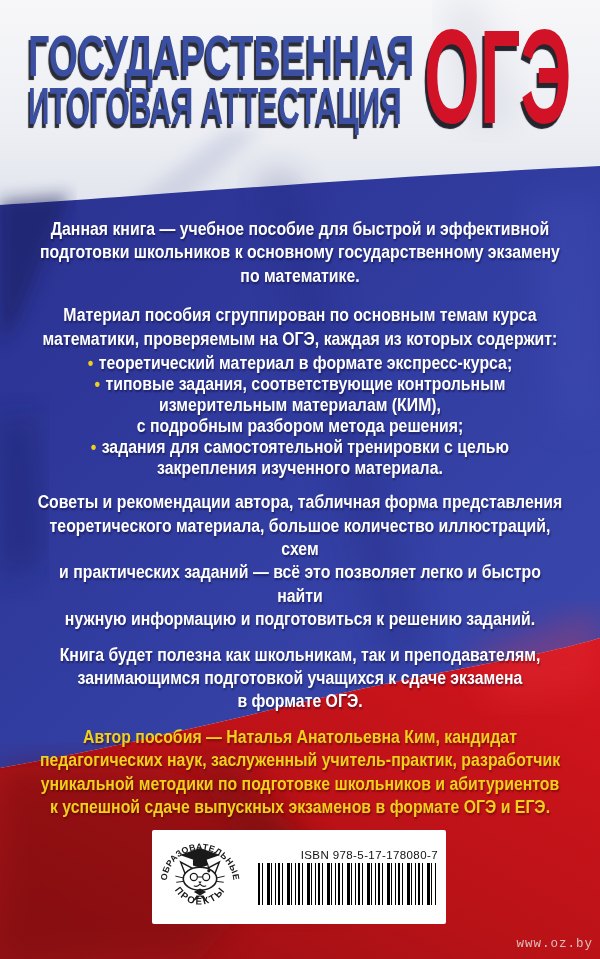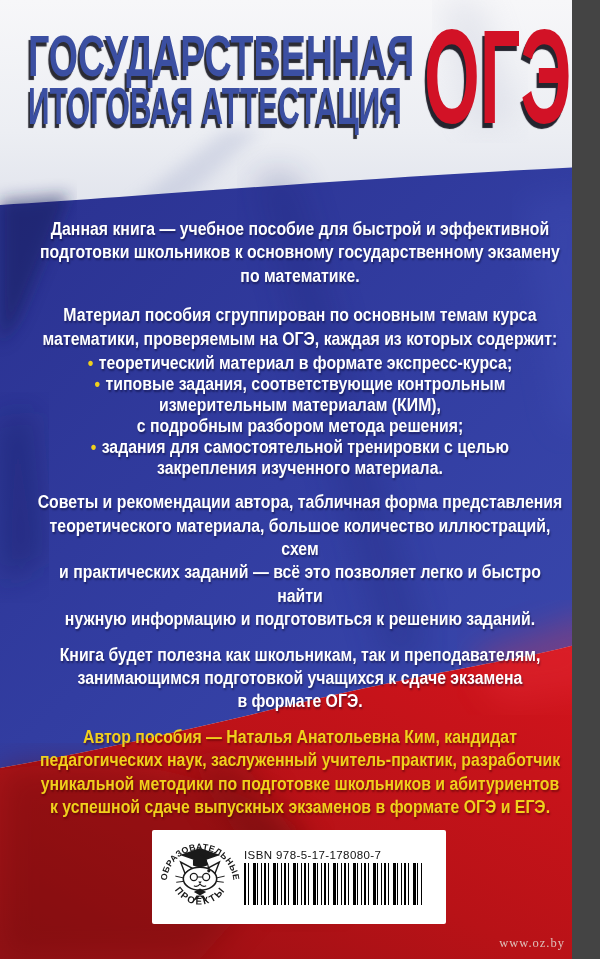--- a/index.html
+++ b/index.html
@@ -1,18 +1,18 @@
 <!DOCTYPE html>
 <html><head>
 <meta charset="utf-8">
 <style>
   html,body { margin:0; padding:0; background:#444; }
   .cover {
-    position:relative; width:552px; height:959px; overflow:hidden;
-    font-family:"Liberation Sans", sans-serif; background:#eceef3;padding-left:20px;
+    position:relative; width:600px; height:959px; overflow:hidden;
+    font-family:"Liberation Sans", sans-serif; background:#eceef3;
   }
   .flag-bg { position:absolute; inset:0; z-index:0; display:block; }
 
   
   .hdr-line { position:absolute; z-index:2; font-weight:bold; white-space:nowrap;
     color:#3b4fa2; transform-origin:left top; line-height:1;
     text-shadow:-3px 4px 1px rgba(8,8,18,0.85); }
   .hdr-line1 { left:28px; top:28px; font-size:57px; transform:scaleX(0.66); letter-spacing:0; }
   .hdr-line2 { left:28px; top:80px; font-size:52px; transform:scaleX(0.575); }
   .oge-mark  { position:absolute; z-index:2; left:424px; top:22px; font-size:134px;
@@ -31,32 +31,32 @@
   .bullet .dot { color:#f0d01c; margin-right:6px; text-shadow:none; }
   .p3 { margin-top:12px !important; margin-bottom:12px !important; }
   .p4 { margin-bottom:12px !important; }
   .author { color:#f0d01c; text-shadow:1px 2px 2px rgba(70,0,0,0.5) !important; }
 
   
   .pubbox { position:absolute; z-index:2; left:152px; top:830px; width:294px; height:94px;
     background:#ffffff; border-radius:2px; display:flex; align-items:center;
     padding:3px 8px 3px 4px; box-sizing:border-box; }
   .logo-svg { width:88px; height:88px; flex:0 0 auto; }
-  .bc-col { flex:1; display:flex; flex-direction:column; align-items:flex-start; }
+  .bc-col { flex:1; display:flex; flex-direction:column; align-items:flex-end; }
   .isbn { font-size:11.5px; color:#111; letter-spacing:0.4px; white-space:nowrap; }
   .bars { width:180px; height:42px; margin:2px 0 1px 0;
     background:repeating-linear-gradient(90deg,
       #000 0 2px,#fff 2px 4px,#000 4px 5px,#fff 5px 9px,
       #000 9px 12px,#fff 12px 13px,#000 13px 14px,#fff 14px 17px,
       #000 17px 18px,#fff 18px 20px); }
   .digits { font-family:"DejaVu Sans Mono", monospace; font-size:13px; color:#111;
     letter-spacing:2px; white-space:nowrap; }
 
   .watermark { position:absolute; z-index:3; right:7px; bottom:8px;
-    font-family:Liberation Serif, serif; font-size:12.5px; letter-spacing:1px;
+    font-family:Liberation Mono, monospace; font-size:12.5px; letter-spacing:1px;
     color:rgba(228,221,213,0.85); }
 </style>
 </head>
 <body>
 
 <div class="cover">
 
   <svg class="flag-bg" width="600" height="959" viewBox="0 0 600 959">
     <defs>
       <linearGradient id="gw" x1="0" y1="0" x2="0" y2="1">

